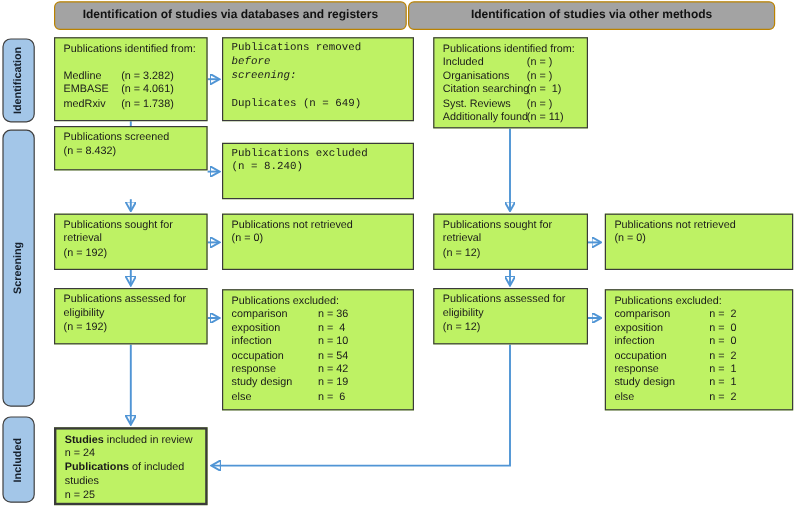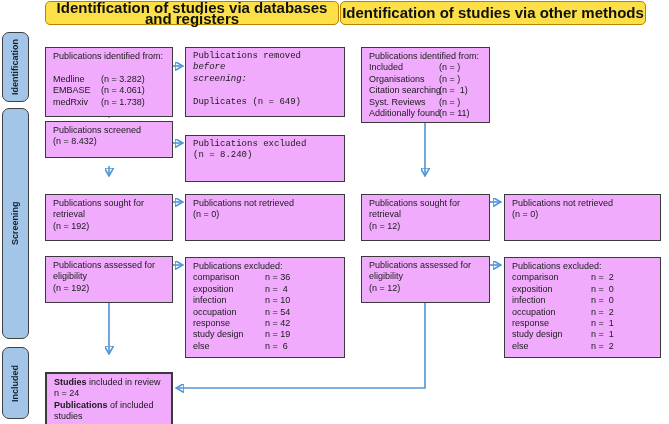--- a/index.html
+++ b/index.html
@@ -4,35 +4,35 @@
 <style>
   html,body{margin:0;padding:0;background:#ffffff;}
   .canvas{
     position:relative;width:669px;height:424px;background:#ffffff;
     font-family:"Liberation Sans","DejaVu Sans",sans-serif;
     font-size:9px;line-height:11.4px;color:#1a1a1a;overflow:hidden;
   }
   .arrows{position:absolute;left:0;top:0;z-index:1;}
   .arrows path{fill:none;stroke:#5095D5;stroke-width:1.6px;}
   .hdr{
-    position:absolute;z-index:2;background:#fde047;border:1px solid #BA8200;
-    border-radius:5px;font-weight:bold;font-size:15px;color:#111;
+    position:absolute;z-index:2;background:#a3a3a3;border:1px solid #BA8200;
+    border-radius:5px;font-weight:bold;font-size:10px;color:#111;
     display:flex;align-items:center;justify-content:center;text-align:center;
     height:22px;top:1px;
   }
   .side{
     position:absolute;z-index:2;left:2px;width:25px;background:#A3C6E8;
     border:1.3px solid #404040;border-radius:7px;
     display:flex;align-items:center;justify-content:center;
     font-weight:bold;font-size:9px;color:#16202c;
     writing-mode:vertical-rl;transform:rotate(180deg);
   }
   .box{
-    position:absolute;z-index:2;background:#f0abfc;border:1.4px solid #3a3a3a;
-    padding:3px 6px 3px 7px;box-sizing:border-box;margin-top:16px;
+    position:absolute;z-index:2;background:#bef264;border:1.4px solid #3a3a3a;
+    padding:3px 6px 3px 7px;box-sizing:border-box;
   }
   .box.thick{border-width:2px;}
   .row{display:flex;}
   .lbl{white-space:pre;}
   .val{white-space:pre;}
   .w48{width:48px;flex:none;}
   .w72{width:70px;flex:none;}
   .w74{width:72px;flex:none;}
   .w80{width:79px;flex:none;}
   .sp{height:11.4px;}

